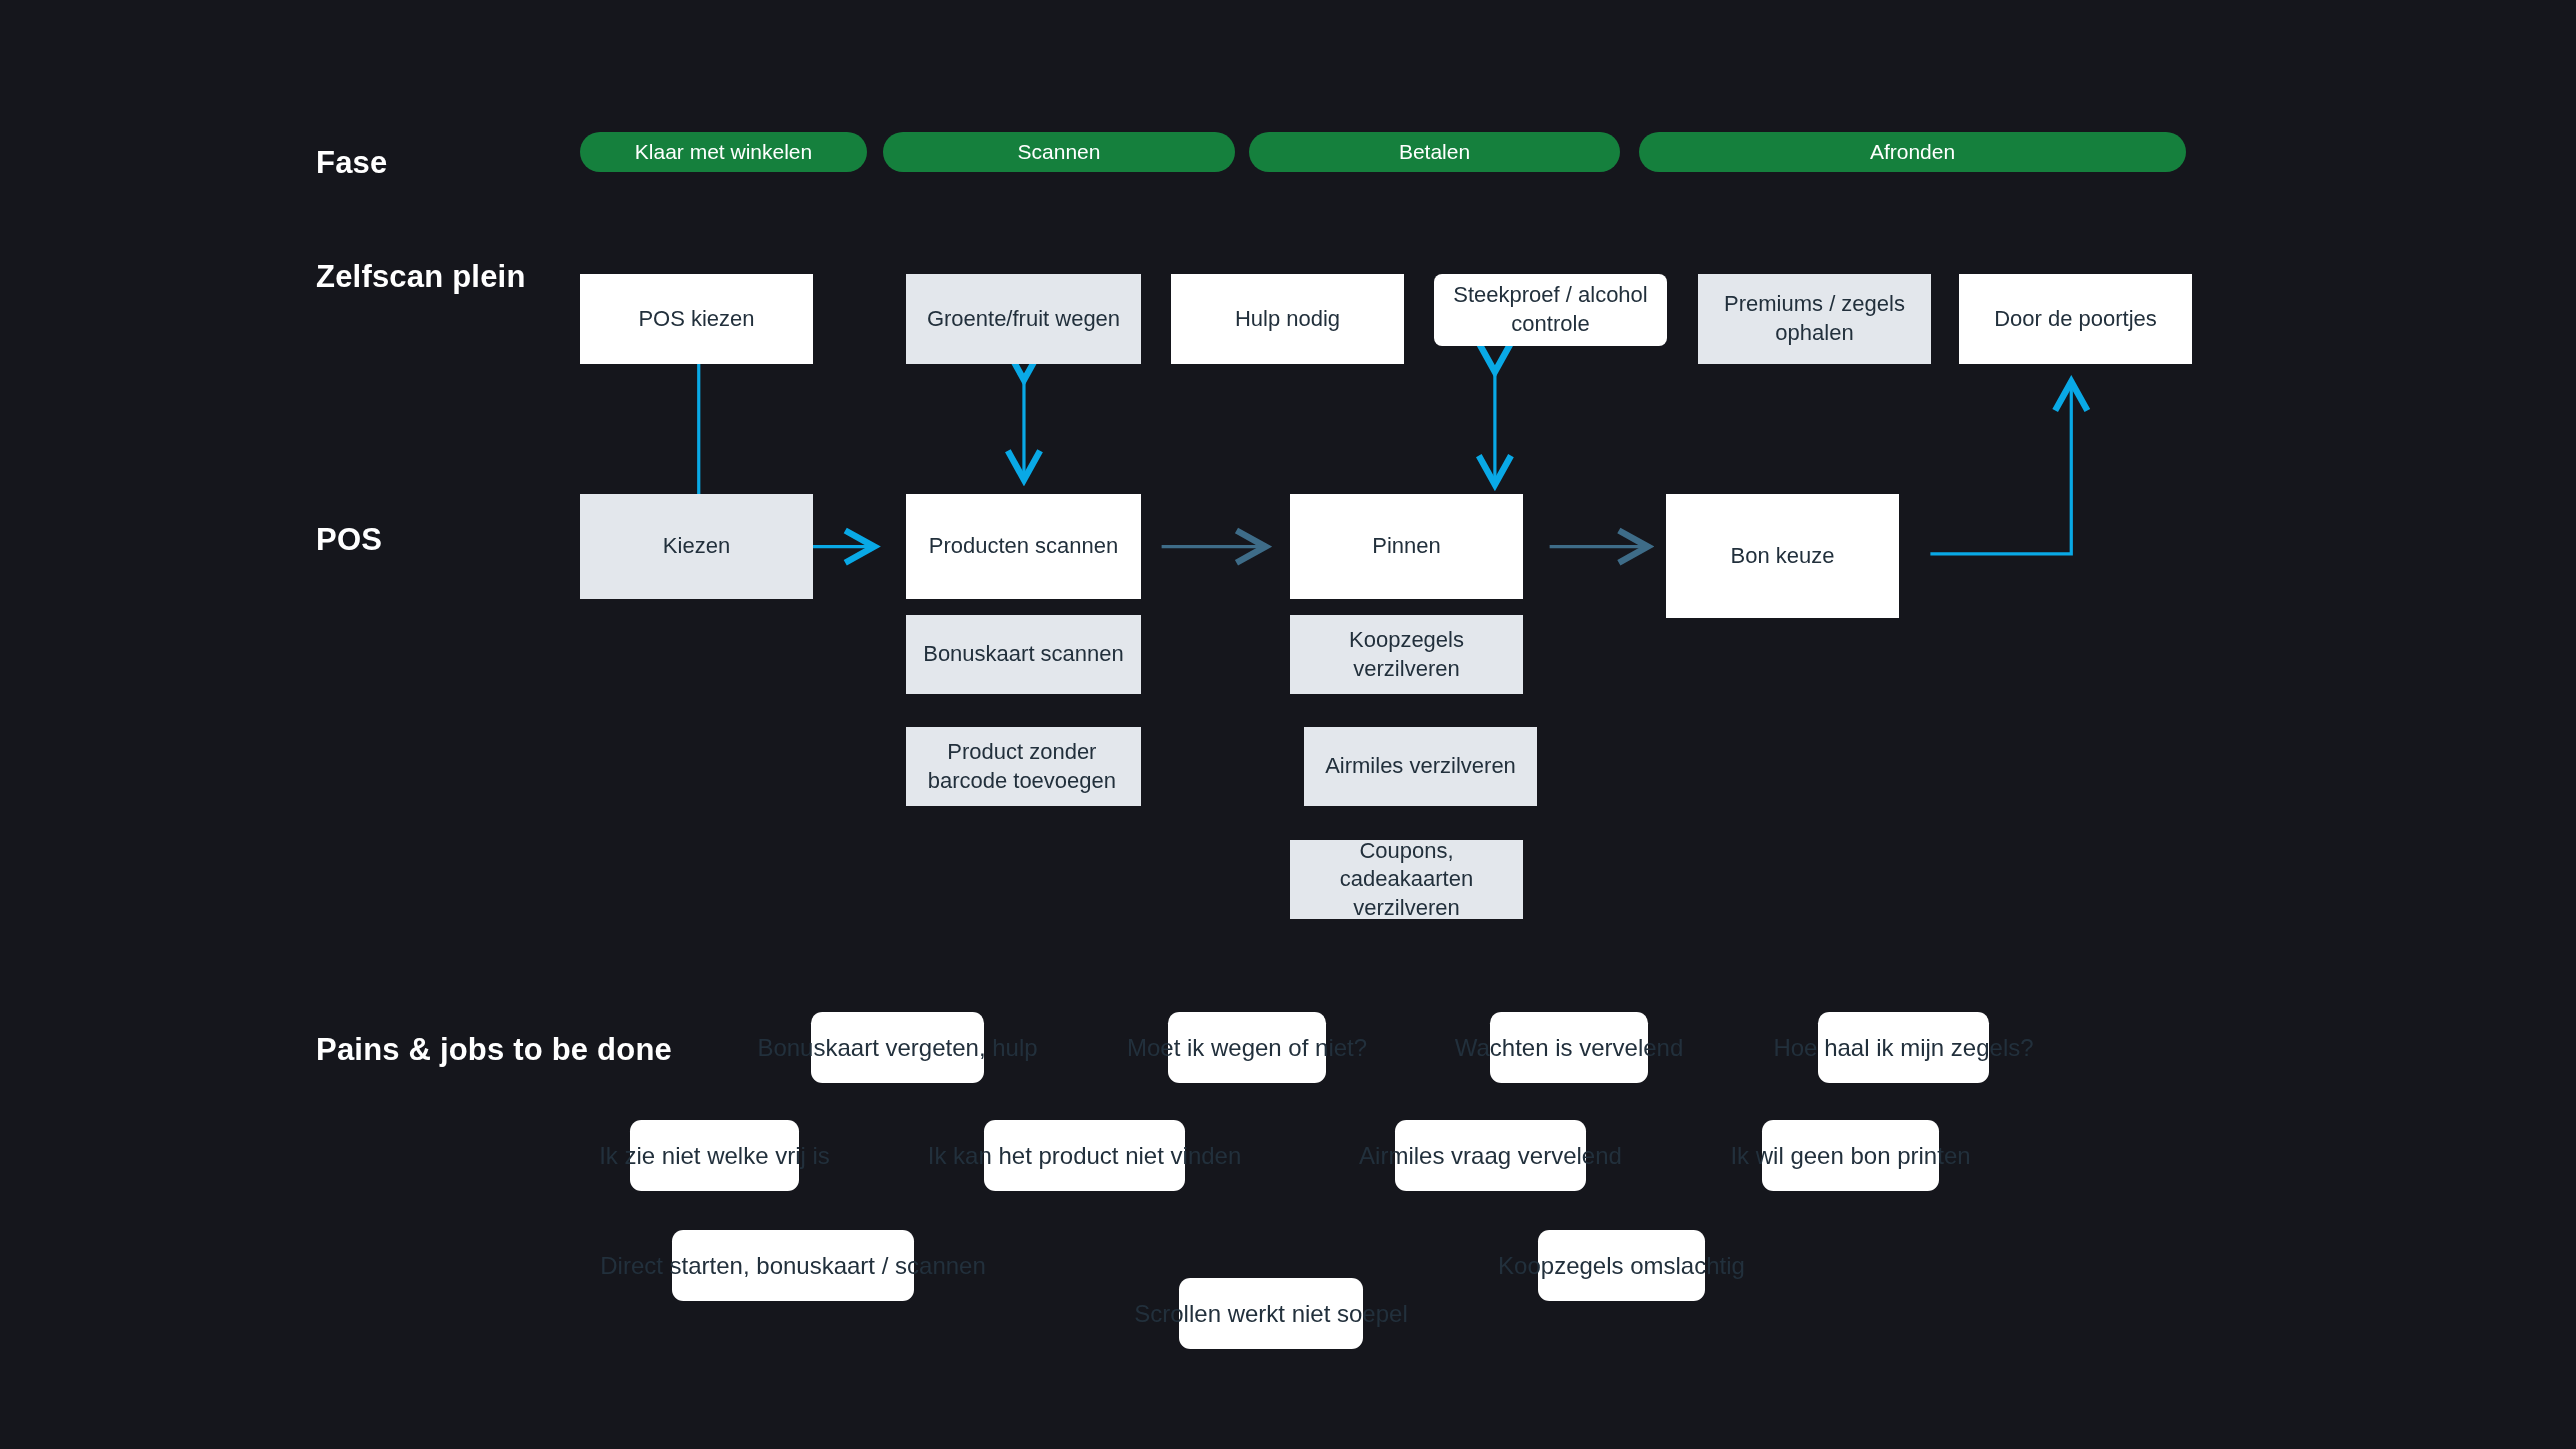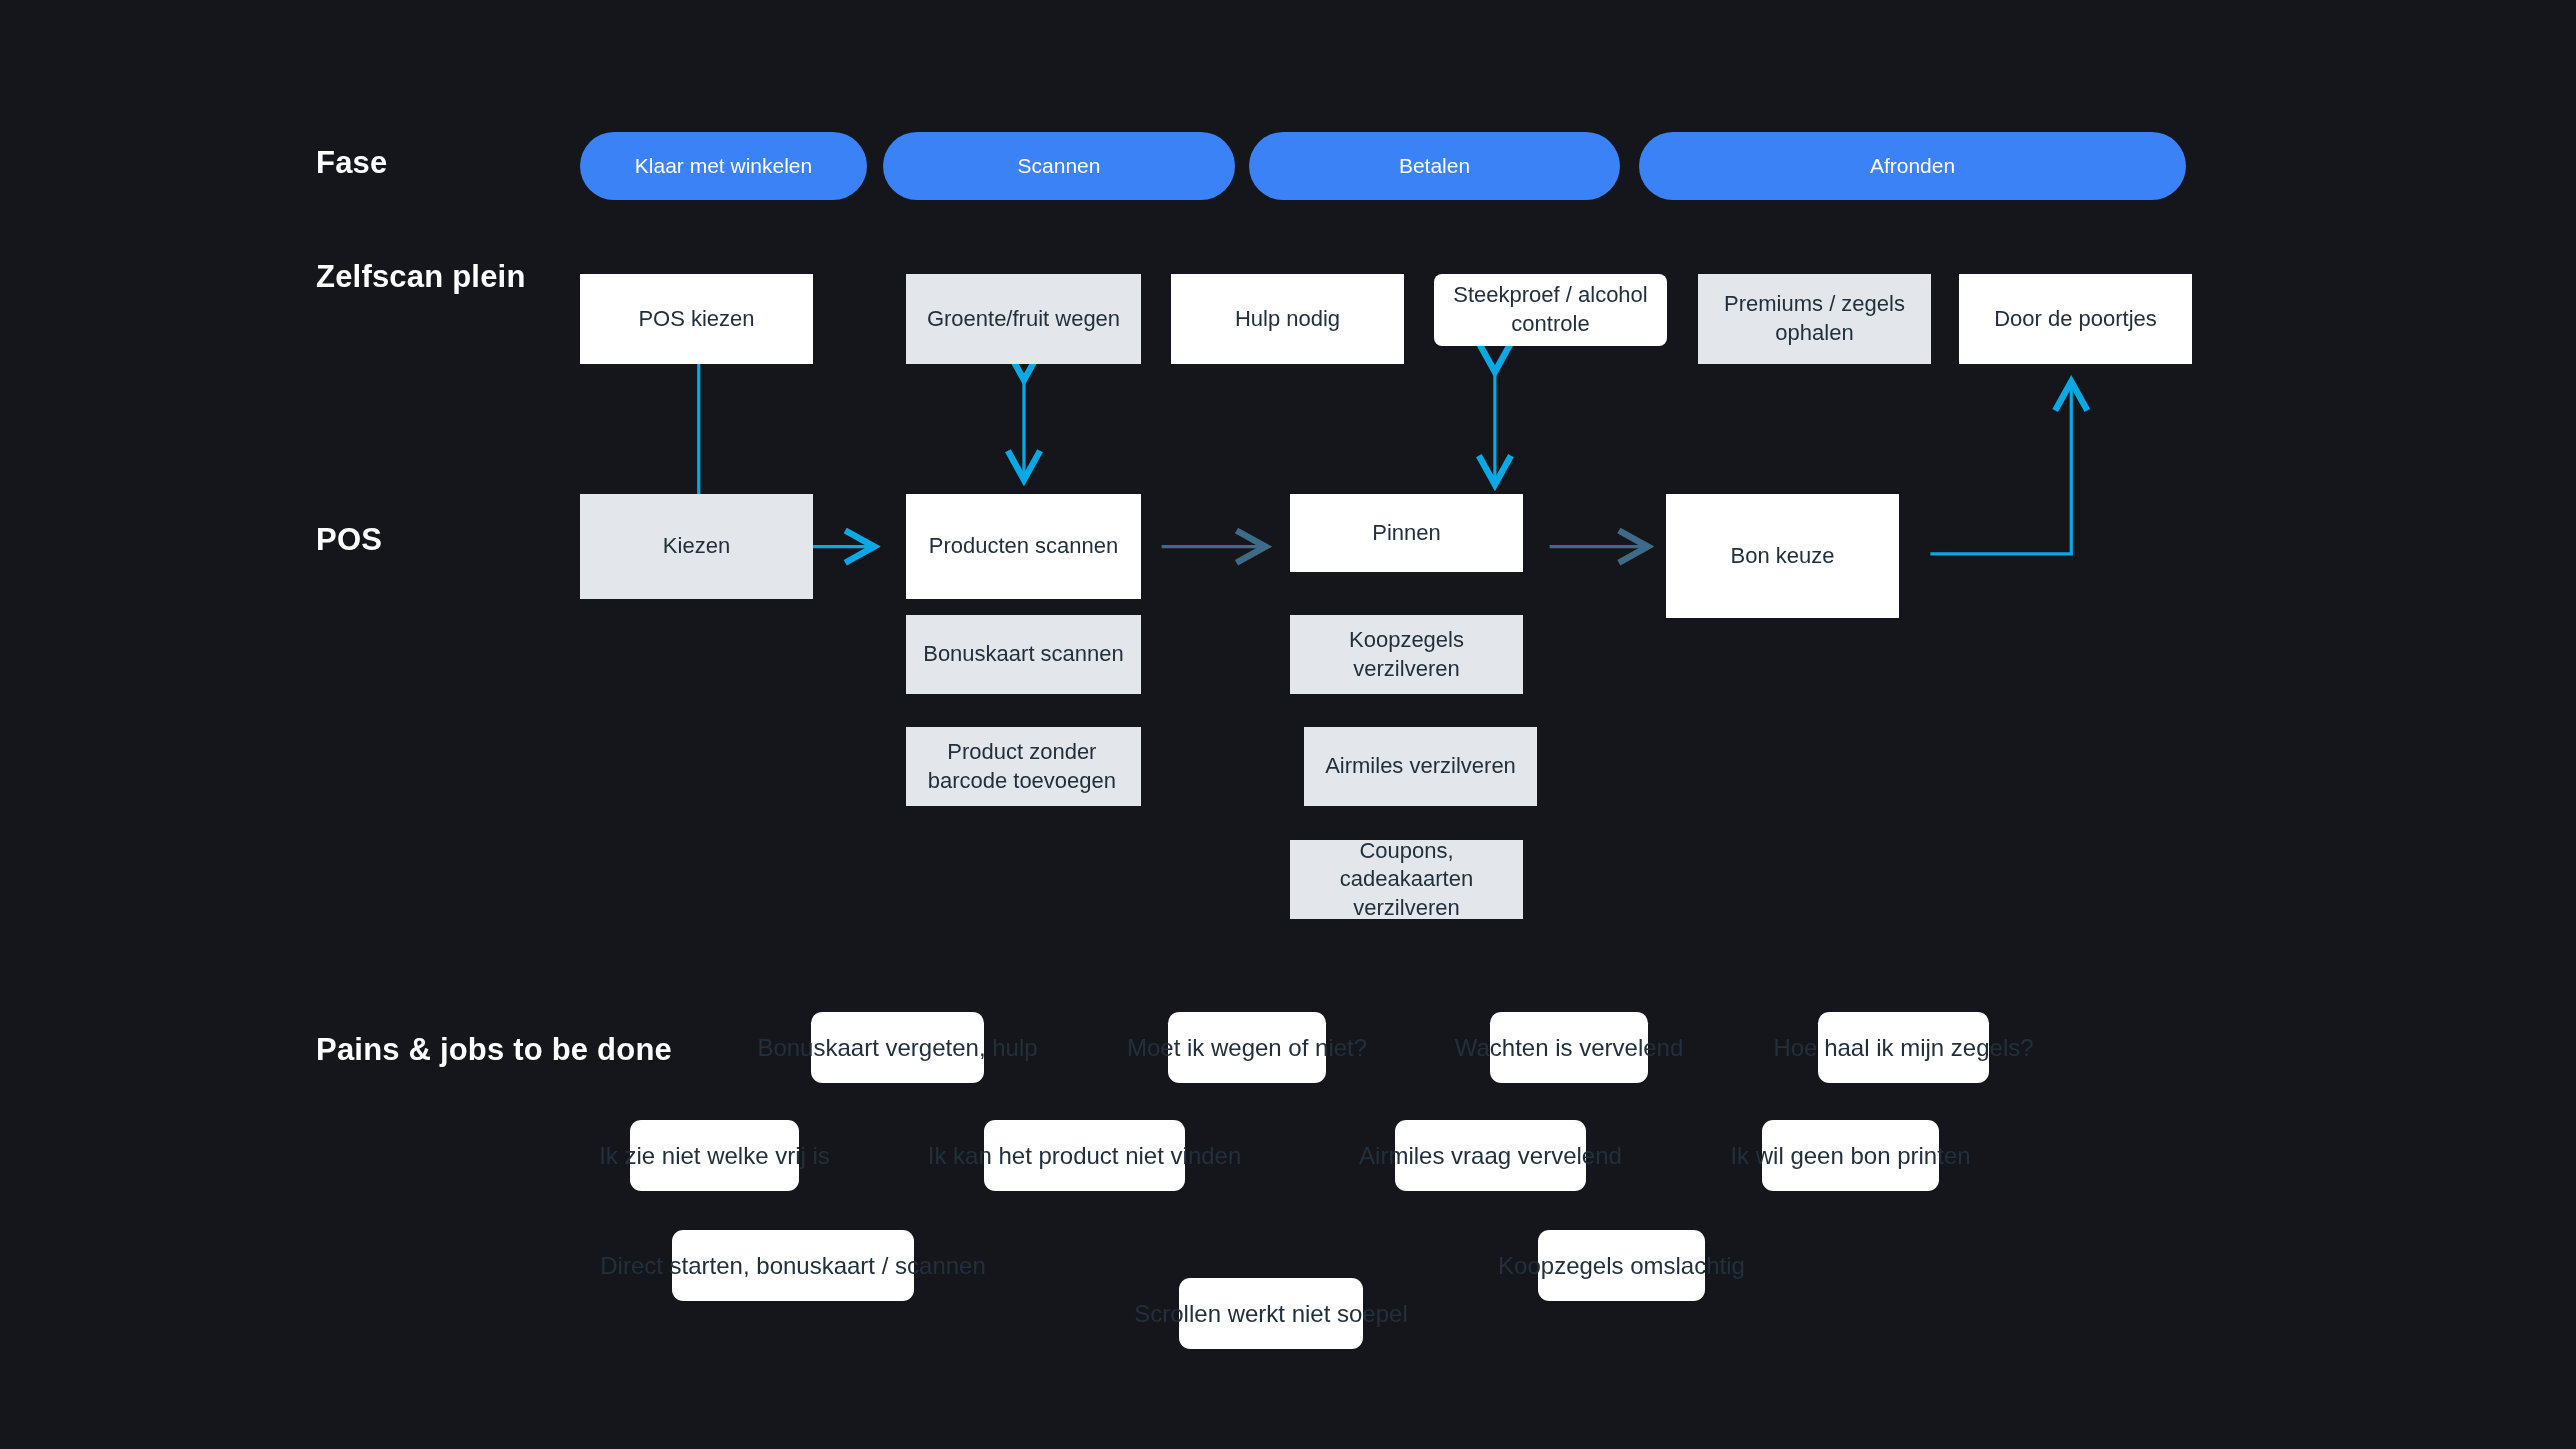--- a/index.html
+++ b/index.html
@@ -16,26 +16,26 @@
     color:#ffffff;
     font-weight:bold;
     font-size:31px;
     letter-spacing:0.2px;
     white-space:nowrap;
   }
 
   
   .pill{
     position:absolute;
-    background:#3b82f6;
+    background:#15803d;
     border-radius:804px;
     display:flex;align-items:center;justify-content:center;
     color:#ffffff;
     font-size:21px;
-    height:68px;
+    height:40px;
   }
 
   
   .box{
     position:absolute;
     display:flex;align-items:center;justify-content:center;
     text-align:center;
     color:#22303c;
     font-size:22px;
     line-height:1.3;
@@ -127,21 +127,21 @@
   <div class="box white" style="left:1959px;top:274px;width:233px;height:90px;">
     <span>Door de poortjes</span>
   </div>
 
   <div class="box grey" style="left:580px;top:494px;width:233px;height:105px;">
     <span>Kiezen</span>
   </div>
   <div class="box white" style="left:906px;top:494px;width:235px;height:105px;">
     <span>Producten scannen</span>
   </div>
-  <div class="box white" style="left:1290px;top:494px;width:233px;height:78px;">
+  <div class="box white" style="left:1290px;top:494px;width:233px;height:105px;">
     <span>Pinnen</span>
   </div>
   <div class="box white" style="left:1666px;top:494px;width:233px;height:124px;">
     <span>Bon keuze</span>
   </div>
 
   <div class="box grey" style="left:906px;top:615px;width:235px;height:79px;">
     <span>Bonuskaart scannen</span>
   </div>
   <div class="box grey" style="left:906px;top:727px;width:235px;height:79px;padding-left:8px;">

